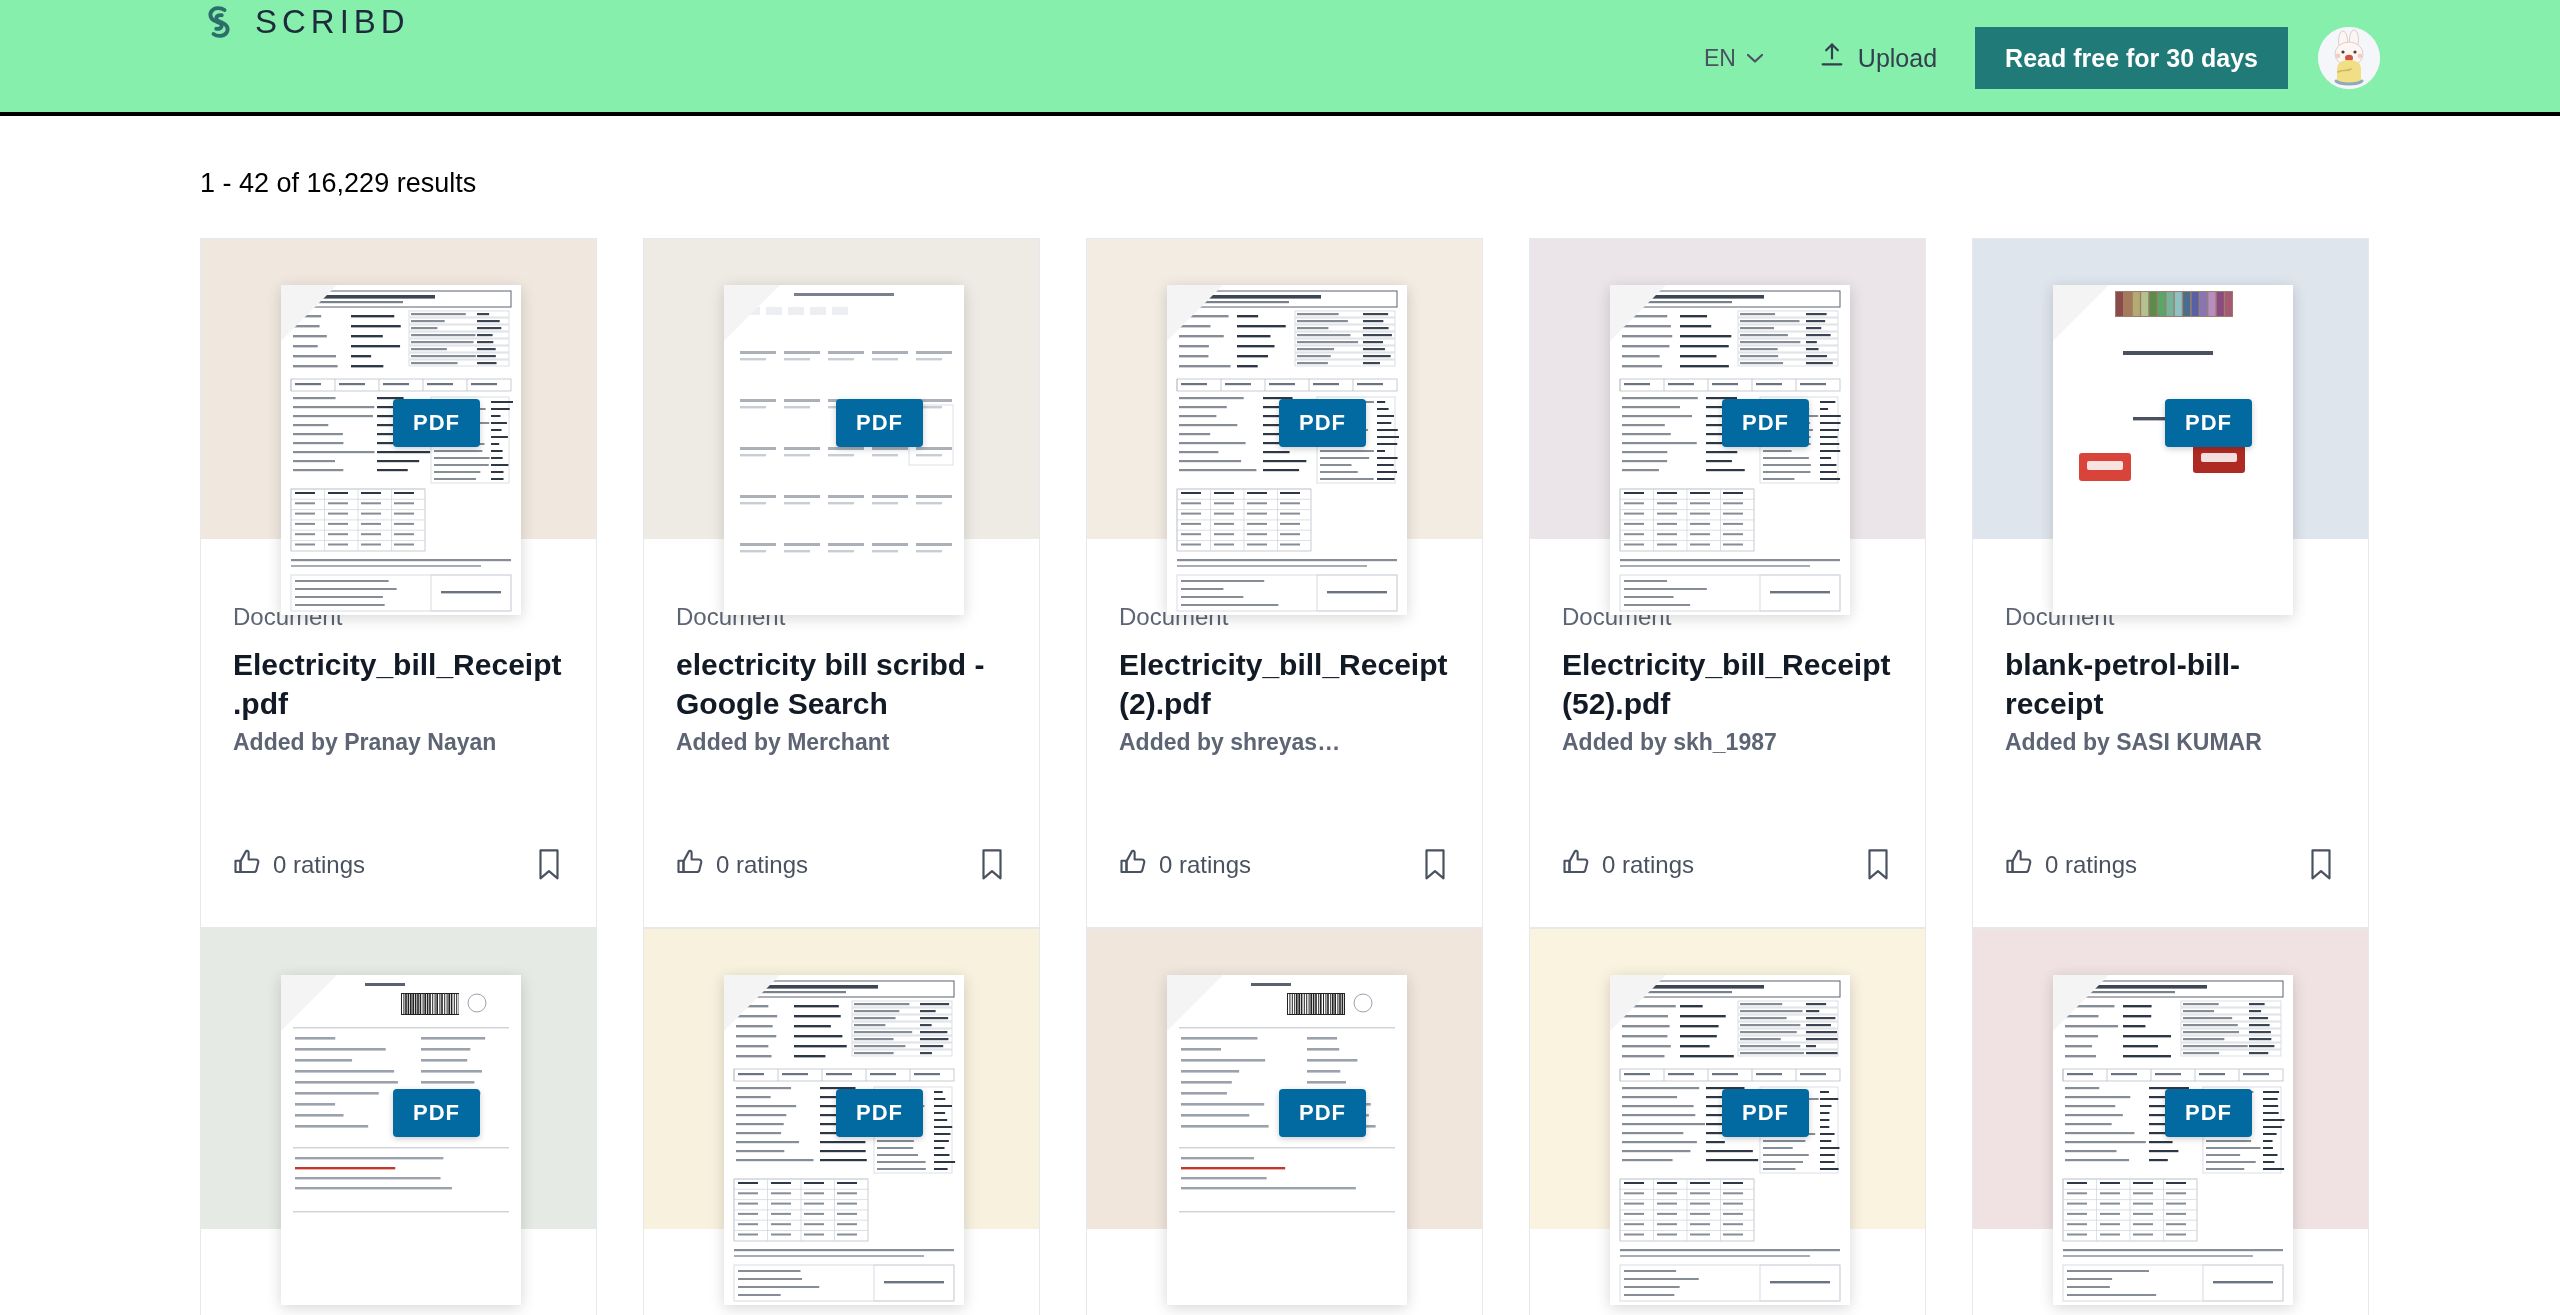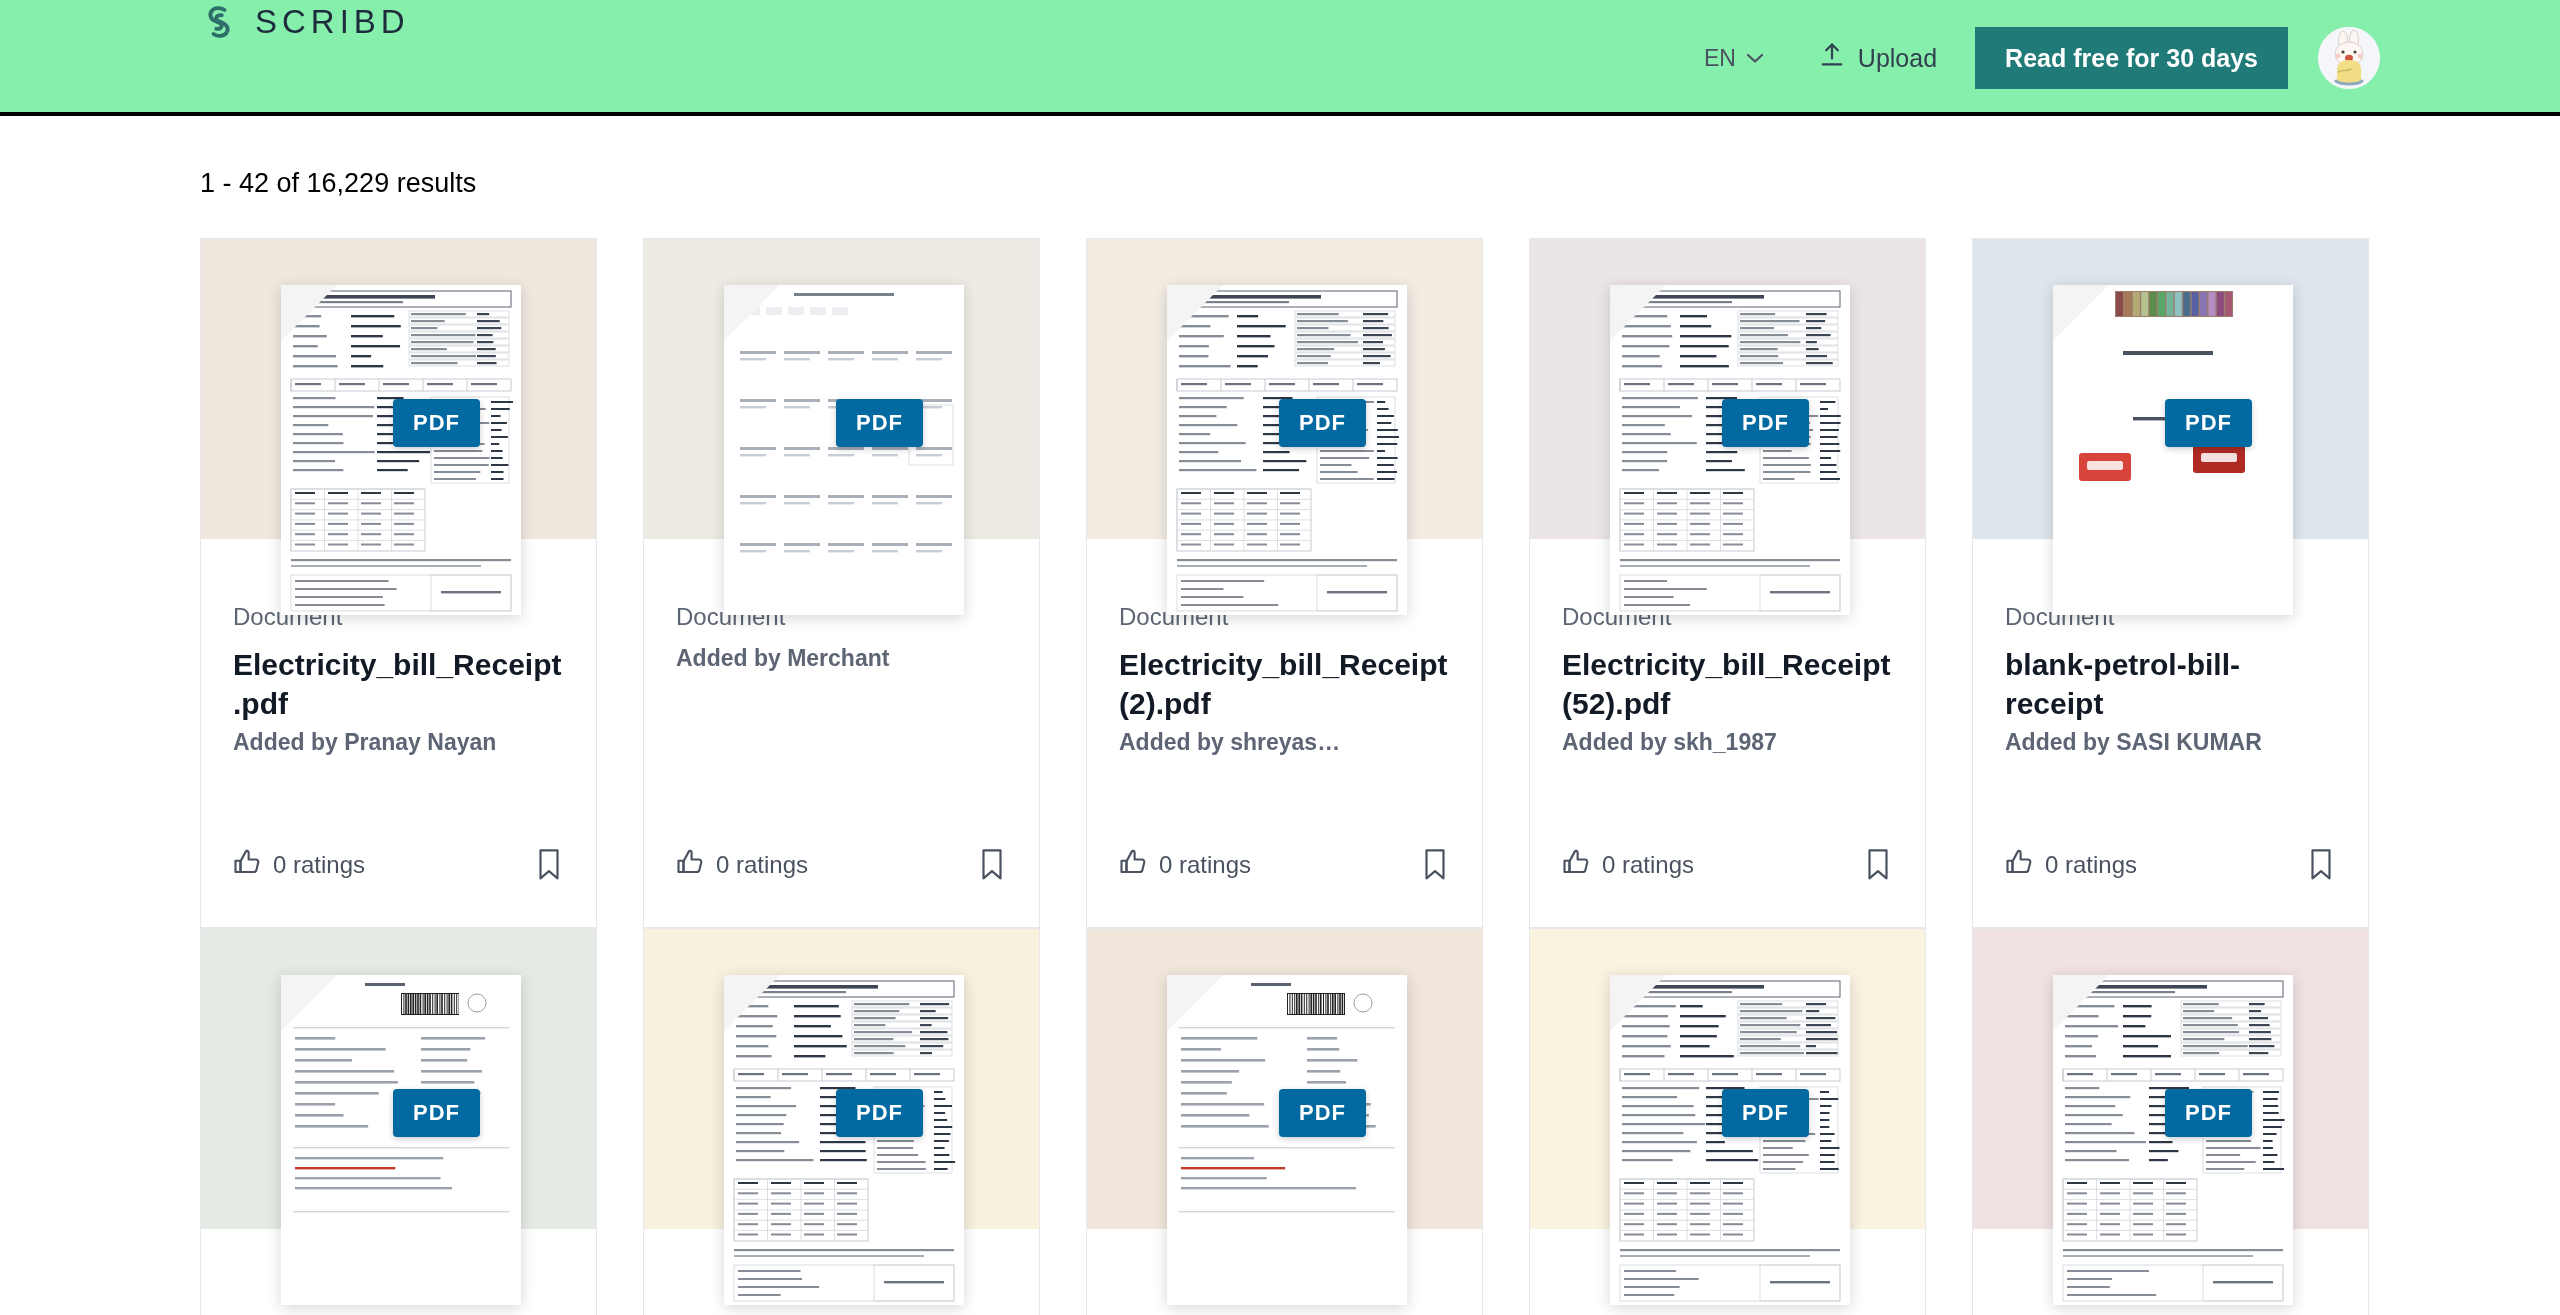--- a/index.html
+++ b/index.html
@@ -520,20 +520,21 @@
             <rect x="192" y="258" width="36" height="3" fill="#aab0b9"></rect>
             <rect x="192" y="265" width="26" height="2.4" fill="#c8ccd3"></rect>
             <rect x="185" y="120" width="44" height="60" fill="none" stroke="#dde0e5"></rect>
           </svg>
           <div class="page-fold"></div>
         </div>
         <div class="pdf-badge">PDF</div>
       </div>
       <div class="card-body">
         <div class="doc-type">Document</div>
+        <div class="doc-title">electricity bill scribd - Google Search</div>
         <div class="doc-author">Added by Merchant</div>
         <div class="card-footer">
           <div class="ratings">
             <span><svg width="30" height="30" viewBox="0 0 24 24" fill="none" stroke="#4a5260" stroke-width="1.7" stroke-linejoin="round" stroke-linecap="round">
                 <path d="M2 11h4v9H2z"></path>
                 <path d="M6 11.5l4.2-7.8c.6-1.1 2.3-.7 2.3.6V10h5.8c1.3 0 2.2 1.2 1.9 2.4l-1.5 6A2 2 0 0 1 16.8 20H6z"></path>
               </svg></span>
             <span>0 ratings</span>
           </div>
           <button class="bookmark-btn">

